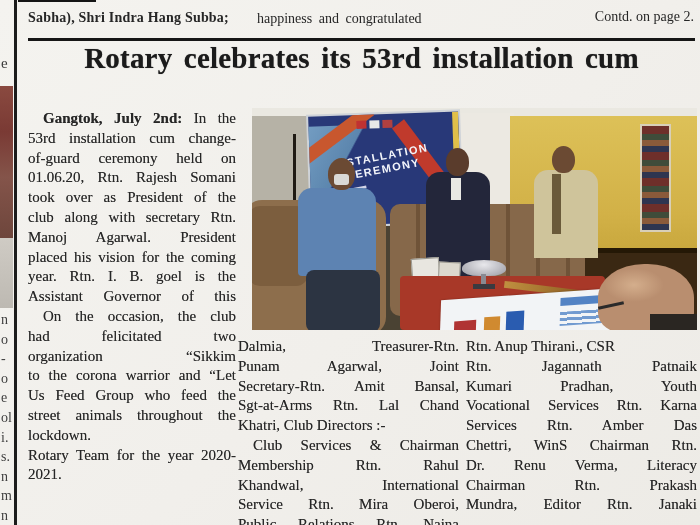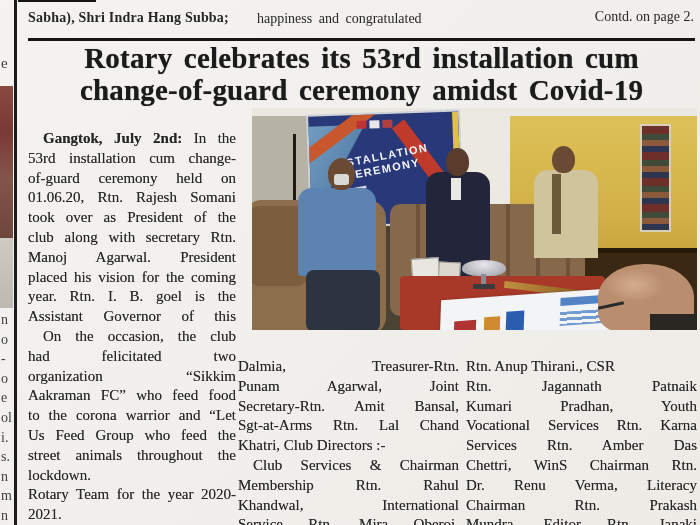--- a/index.html
+++ b/index.html
@@ -31,21 +31,21 @@
   
   .headline{
     position:absolute;left:28px;top:43px;width:667px;margin:0;
     font-size:29px;font-weight:bold;line-height:31.5px;text-align:center;
     letter-spacing:.2px;word-spacing:4px;color:#1b1b1b;
     text-shadow:0 0 .7px rgba(20,20,20,.65);
   }
 
   
   .col{position:absolute;font-size:15px;line-height:19.8px;
-    text-shadow:0 0 .6px rgba(40,40,40,.55);margin-top:20px;}
+    text-shadow:0 0 .6px rgba(40,40,40,.55);}
   .col-left{left:28px;top:109px;width:208px;}
   .col-mid{left:238px;top:337px;width:221px;}
   .col-right{left:466px;top:337px;width:231px;}
   .tline{text-align:justify;text-align-last:justify;white-space:nowrap;}
   .tline.nj{text-align:left;text-align-last:left;}
   .tline.ind{text-indent:15px;}
   .tline b{font-weight:bold;}
 
   
   .photo{position:absolute;left:252px;top:108px;width:445px;height:222px;overflow:hidden;
@@ -138,37 +138,36 @@
   <div class="vrule"></div>
   <div class="top-border"></div>
 
   <div class="topstrip">
     <span class="ts-left">Sabha), Shri Indra Hang Subba;</span>
     <span class="ts-center">happiness and congratulated</span>
     <span class="ts-right">Contd. on page 2.</span>
   </div>
   <div class="hrule"></div>
 
-  <h1 class="headline"><span>Rotary celebrates its 53rd installation cum</span><br><span>change-of-guard ceremony amidst Covid-19</span></h1>
+  <h1 class="headline"><span>Rotary celebrates its 53rd installation cum</span><br></h1>
 
   <div class="col col-left">
       <div class="tline ind"><b>Gangtok, July 2nd:</b> In the</div>
       <div class="tline">53rd installation cum change-</div>
       <div class="tline">of-guard ceremony held on</div>
       <div class="tline">01.06.20, Rtn. Rajesh Somani</div>
       <div class="tline">took over as President of the</div>
       <div class="tline">club along with secretary Rtn.</div>
       <div class="tline">Manoj Agarwal. President</div>
       <div class="tline">placed his vision for the coming</div>
       <div class="tline">year. Rtn. I. B. goel is the</div>
       <div class="tline">Assistant Governor of this</div>
       <div class="tline ind">On the occasion, the club</div>
       <div class="tline">had felicitated two</div>
       <div class="tline">organization “Sikkim</div>
-      <div class="tline">Aakraman FC” who feed food</div>
       <div class="tline">to the corona warrior and “Let</div>
       <div class="tline">Us Feed Group who feed the</div>
       <div class="tline">street animals throughout the</div>
       <div class="tline nj">lockdown.</div>
       <div class="tline">Rotary Team for the year 2020-</div>
       <div class="tline nj">2021.</div>
     </div>
 
   <div class="photo">
     <div class="inner">

